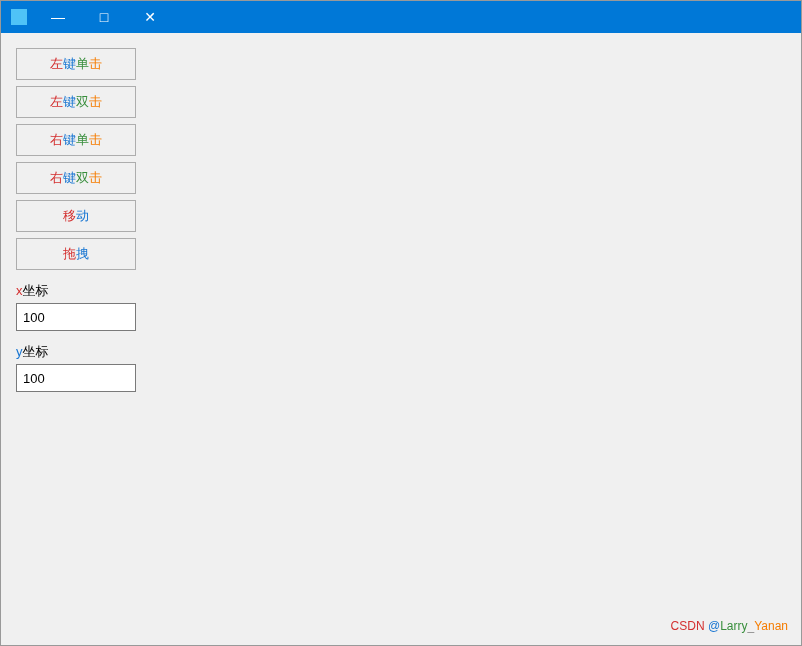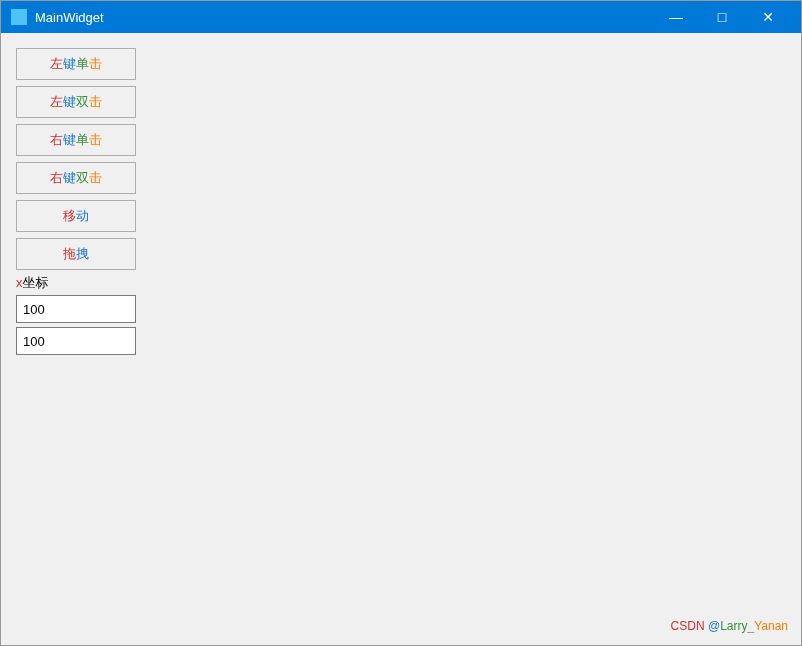--- a/index.html
+++ b/index.html
@@ -99,21 +99,21 @@
     .colored-label {
       display: flex;
       gap: 0;
     }
 
     .colored-label span {
       font-size: 13px;
     }
 
     .field-group {
-      margin-top: 4px;
+      margin-top: 12px;
     }
 
     .field-label {
       font-size: 13px;
       color: #000;
       margin-bottom: 3px;
       font-family: 'Microsoft YaHei', 'SimHei', sans-serif;
     }
 
     .field-label .lbl-x { color: #d32f2f; }
@@ -143,21 +143,20 @@
     .watermark .name1 { color: #388e3c; }
     .watermark .name2 { color: #f57c00; }
   </style>
 </head>
 <body>
 
 <div class="window">
 
   <div class="titlebar">
     <div class="titlebar-icon"></div>
-    <span class="titlebar-title">MainWidget</span>
     <div class="titlebar-controls">
       <button class="titlebar-btn">—</button>
       <button class="titlebar-btn">□</button>
       <button class="titlebar-btn close">✕</button>
     </div>
   </div>
 
   <div class="content">
     <div class="btn-group">
 
@@ -213,20 +212,23 @@
     </div>
 
     <div class="field-group">
       <div class="field-label">
         <span class="lbl-x">x</span><span>坐标</span>
       </div>
       <input type="text" class="field-input" value="100" style="">
     </div>
 
     <div class="field-group">
+      <div class="field-label">
+        <span class="lbl-y">y</span><span>坐标</span>
+      </div>
       <input type="text" class="field-input" value="100" style="">
     </div>
 
     <div class="watermark">
       <span class="csdn">CSDN</span> <span class="at">@</span><span class="name1">Larry</span><span>_</span><span class="name2">Yanan</span>
     </div>
   </div>
 </div>
 
 </body></html>

